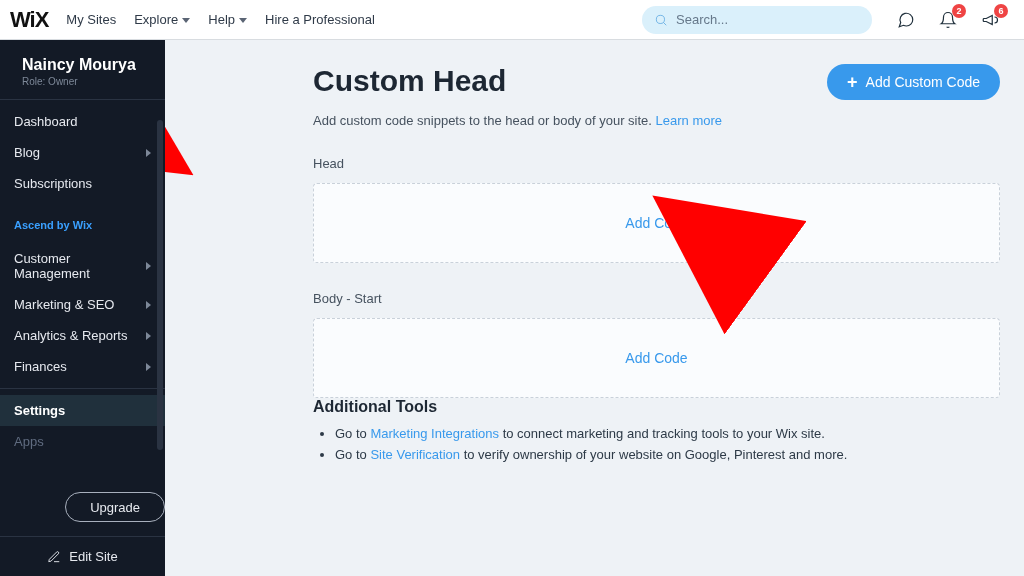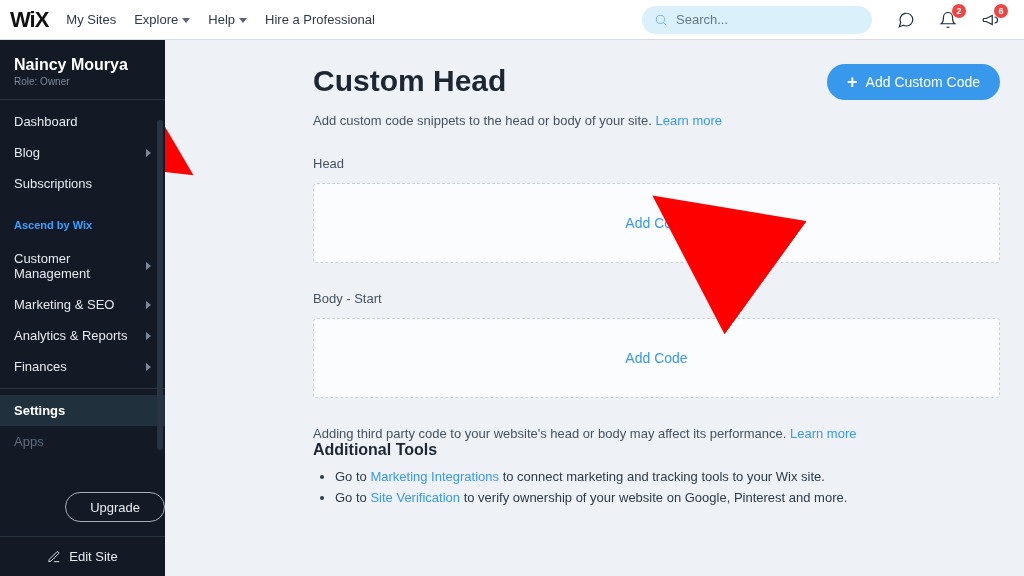--- a/index.html
+++ b/index.html
@@ -16,21 +16,21 @@
     .searchpill svg { width:14px; height:14px; stroke:#2f8dd8; }
     .topicons { display:flex; align-items:center; gap:22px; margin-left:24px; }
     .ticon { position:relative; width:20px; height:20px; display:flex; align-items:center; justify-content:center; cursor:pointer; }
     .ticon svg { width:18px; height:18px; stroke:#20303c; fill:none; stroke-width:1.6; }
     .badge { position:absolute; top:-6px; right:-8px; min-width:14px; height:14px; background:#ef4444; color:#fff; font-size:9px; font-weight:700; border-radius:7px; display:flex; align-items:center; justify-content:center; padding:0 3px; }
 
     
     .appbody { display:flex; height:536px; }
     .sidebar { width:165px; background:#131a26; color:#d8dde6; display:flex; flex-direction:column; position:relative; }
     .scrolltrack { position:absolute; top:80px; right:2px; width:6px; height:330px; background:#2a3342; border-radius:3px; }
-    .sbhead { padding:16px 14px 12px 14px; }
+    .sbhead { padding:16px 14px 12px 22px; }
     .username { font-size:16px; font-weight:700; color:#fff; }
     .role { font-size:10px; color:#7d8898; margin-top:2px; }
     .divider { height:1px; background:#2a3342; margin:0; }
     .sbnav { padding:6px 0 6px 0; }
     .sitem { display:flex; align-items:center; justify-content:space-between; padding:8px 14px; font-size:13px; color:#e6e9ef; cursor:pointer; }
     .sitem .chv { width:0; height:0; border-top:4px solid transparent; border-bottom:4px solid transparent; border-left:5px solid #7d8898; }
     .sectlabel { padding:14px 14px 6px 14px; font-size:11px; color:#3aa0ff; font-weight:600; }
     .sitem.active { background:#20303c; color:#fff; font-weight:600; }
     .sitem.muted { color:#606c80; }
     .sbfoot { margin-top:auto; padding:12px 0 0 0; text-align:right; }
@@ -195,23 +195,20 @@
       </div>
     </div>
 
     <div class="section">
       <div class="seclabel">Body - Start</div>
       <div class="codecard">
         <span class="addcodelink">Add Code</span>
       </div>
     </div>
 
-    <div class="notetext" style="padding-right:24px;">
-      <span>Adding third party code to your website's head or body may affect its performance. </span><span class="link">Learn more</span>
-    </div>
 
     <div class="addlheading">Additional Tools</div>
     <ul class="bullets">
       <li><span>Go to </span><span class="link">Marketing Integrations</span><span> to connect marketing and tracking tools to your Wix site.</span></li>
       <li><span>Go to </span><span class="link">Site Verification</span><span> to verify ownership of your website on Google, Pinterest and more.</span></li>
     </ul>
 
     <div class="arrow" style="left:-120px; top:40px;">
       <svg width="150" height="100">
           <defs>

